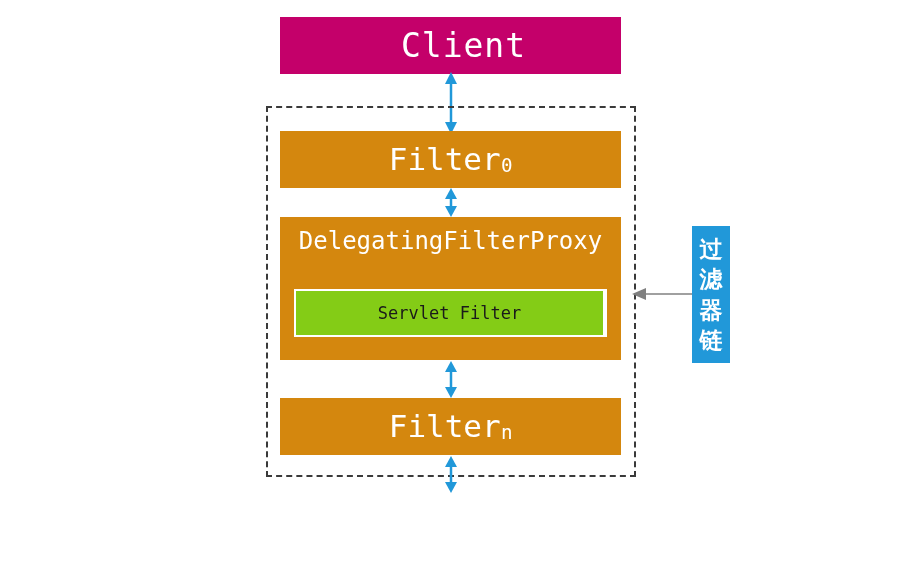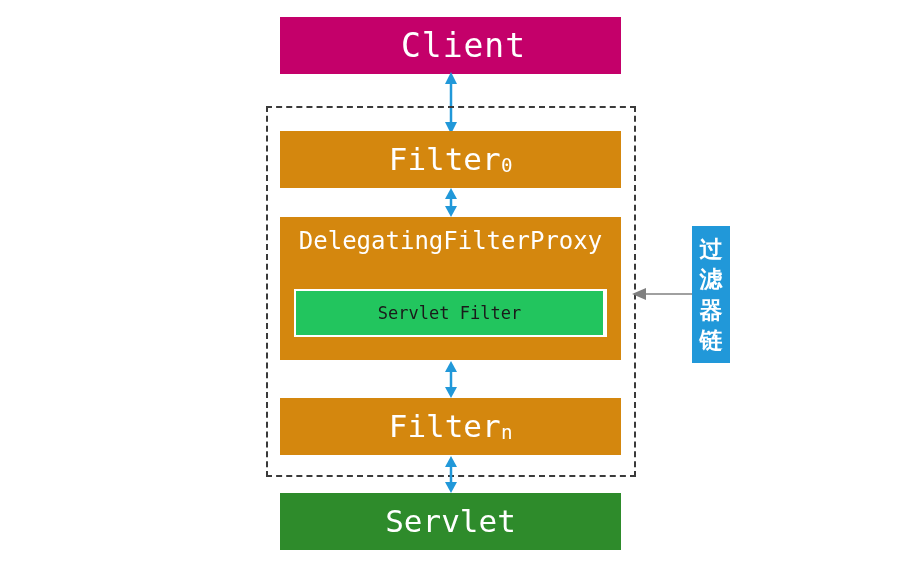--- a/index.html
+++ b/index.html
@@ -101,21 +101,21 @@
     display: flex;
     align-items: center;
     justify-content: center;
     font-size: 17px;
     color: #1a1a1a;
     font-family: "DejaVu Sans Mono", "Liberation Mono", monospace;
     white-space: nowrap;
     box-sizing: border-box;
   }
   #servlet-filter-cell {
-    background: #22c55e;
+    background: #84cc16;
     border-right: 2px solid #ffffff;
   }
   #bean-filter-cell {
     background: #a9dfaa;
   }
 
   
   #filtern-box {
     left: 280px;
     top: 398px;
@@ -220,23 +220,20 @@
     <span>Filter</span>
       <span class="sub">n</span>
   </div>
 
   <svg class="arrow-svg" style="left:440px; top:456px; width:22px; height:37px;">
     <line x1="11" y1="6" x2="11" y2="31" stroke="#2198d9" stroke-width="2.5"></line>
     <polygon points="11,0 5,11 17,11" fill="#2198d9"></polygon>
     <polygon points="11,37 5,26 17,26" fill="#2198d9"></polygon>
   </svg>
 
-  <div class="box" id="servlet-box">
-    <span>Servlet</span>
-  </div>
 
   <svg class="arrow-svg" style="left:632px; top:286px; width:62px; height:16px;">
     <line x1="14" y1="8" x2="62" y2="8" stroke="#808080" stroke-width="1.6"></line>
     <polygon points="0,8 14,2 14,14" fill="#808080"></polygon>
   </svg>
 
   <div id="filter-chain-label">
     <span>过</span>
     <span>滤</span>
     <span>器</span>

